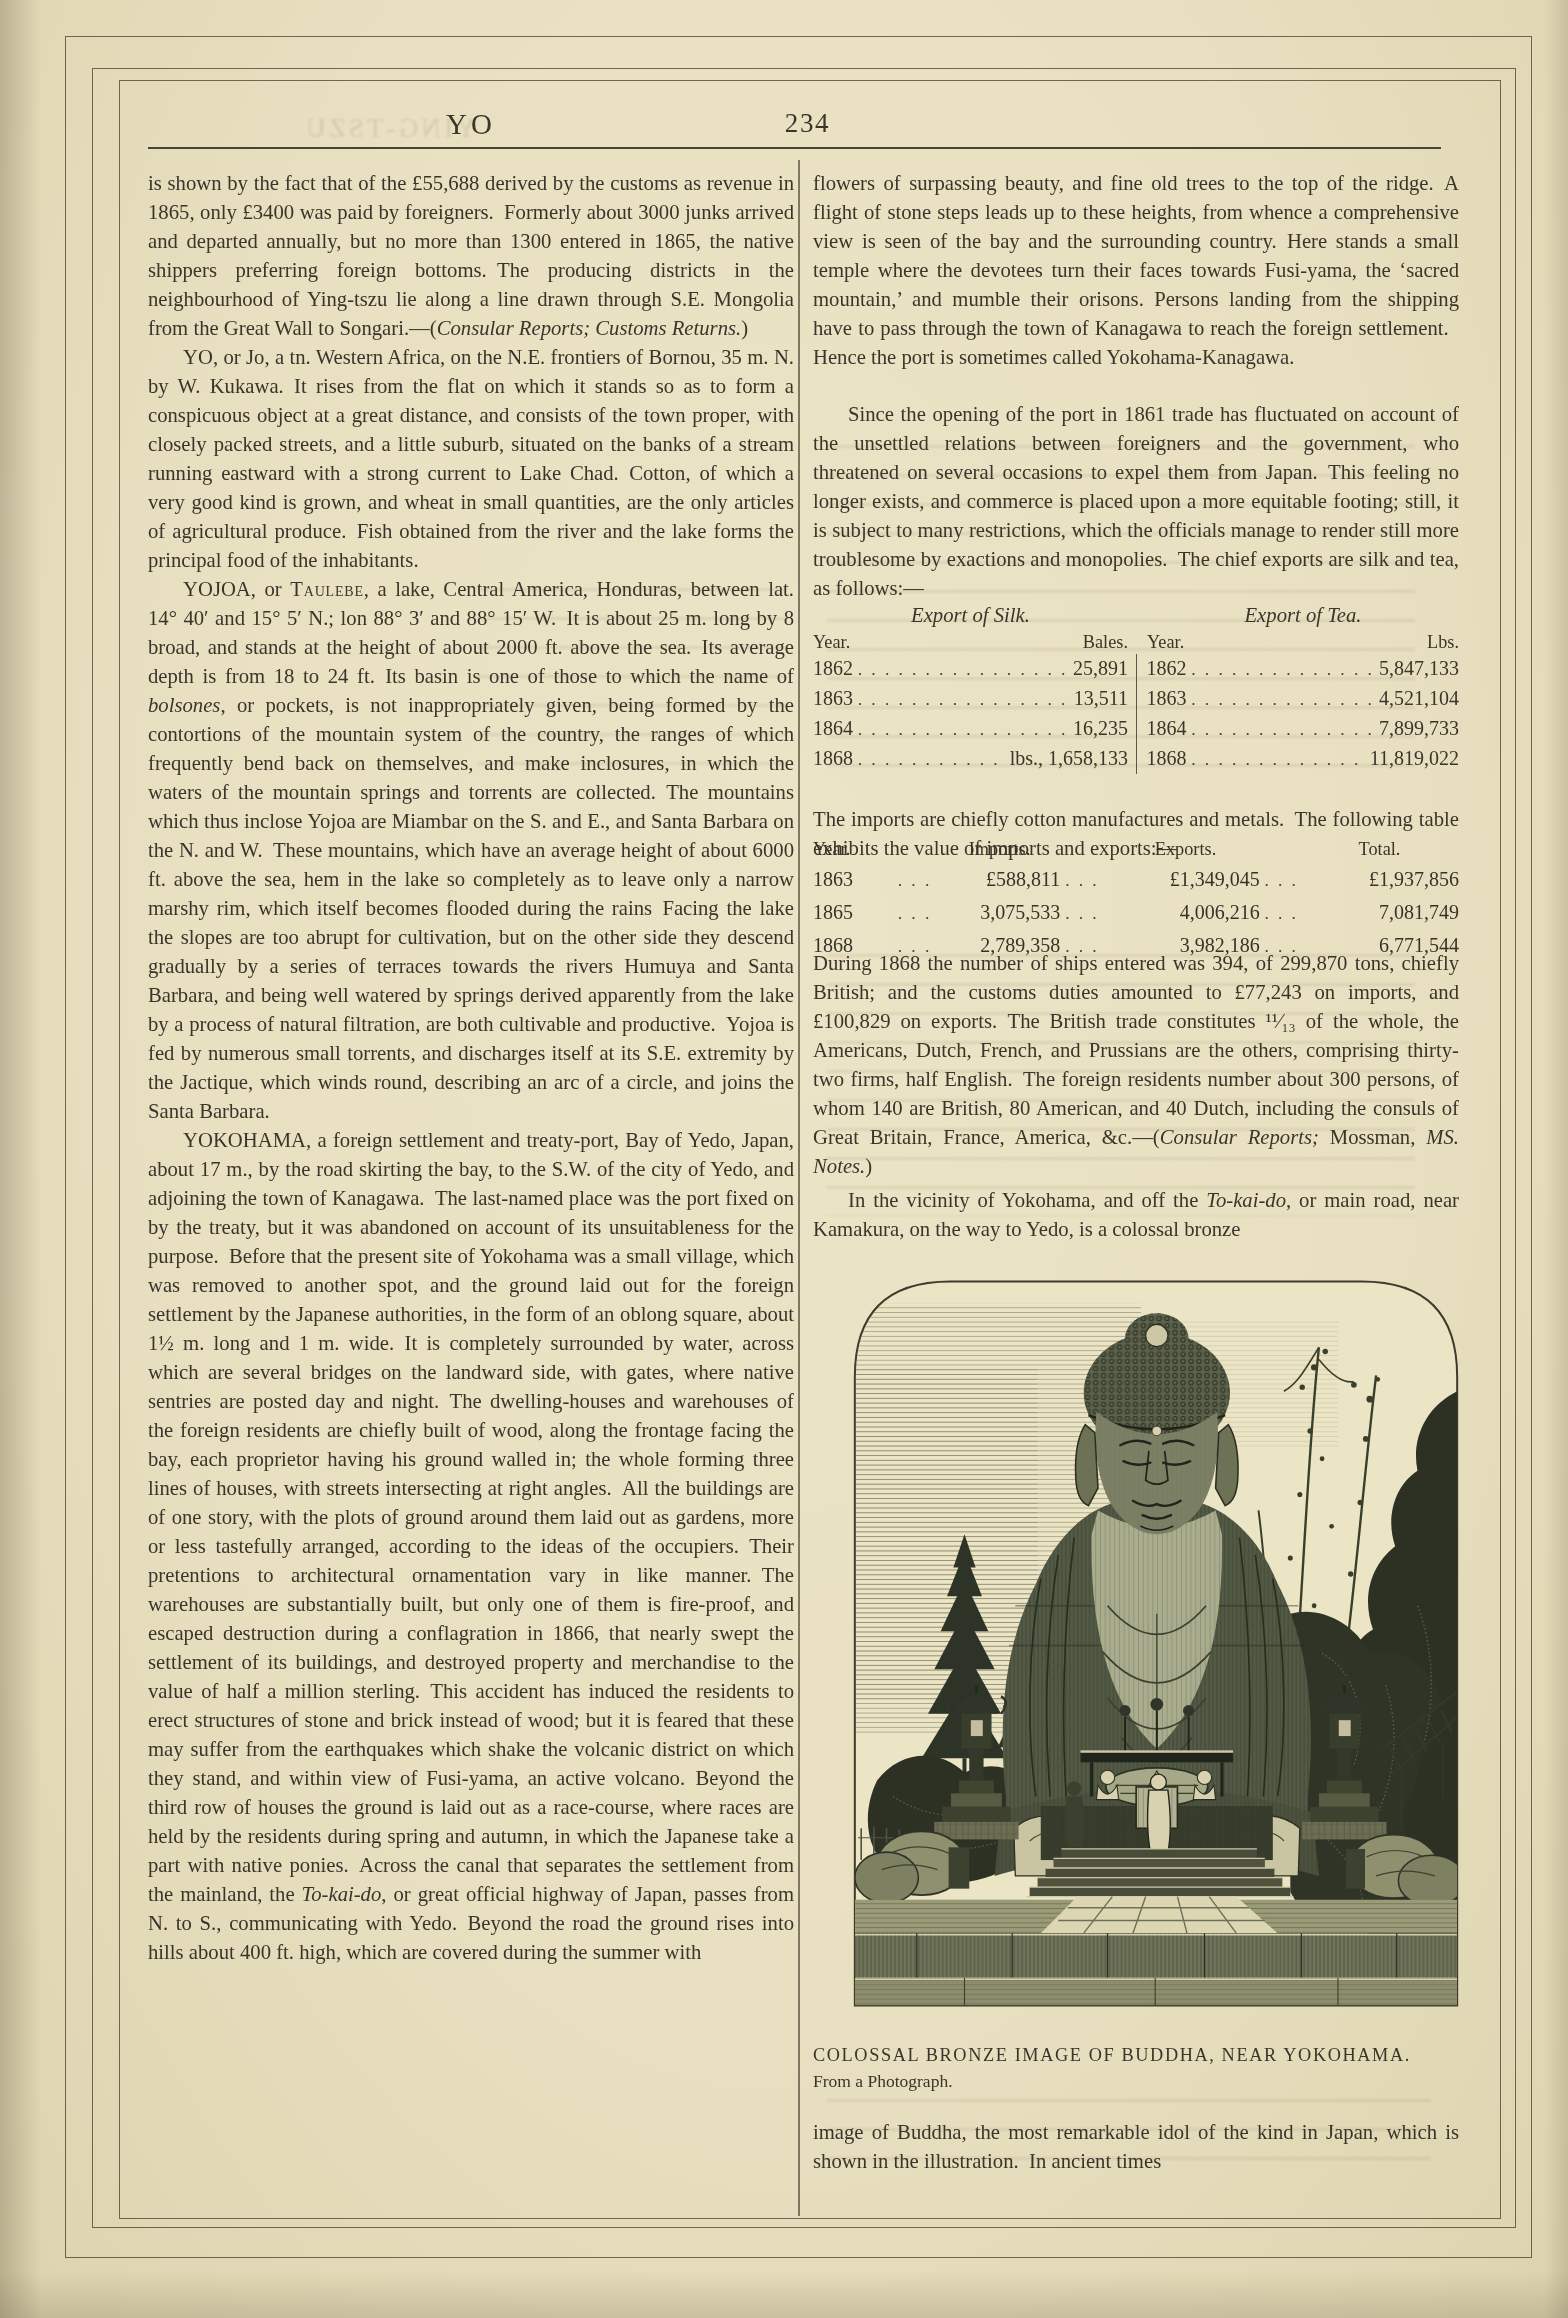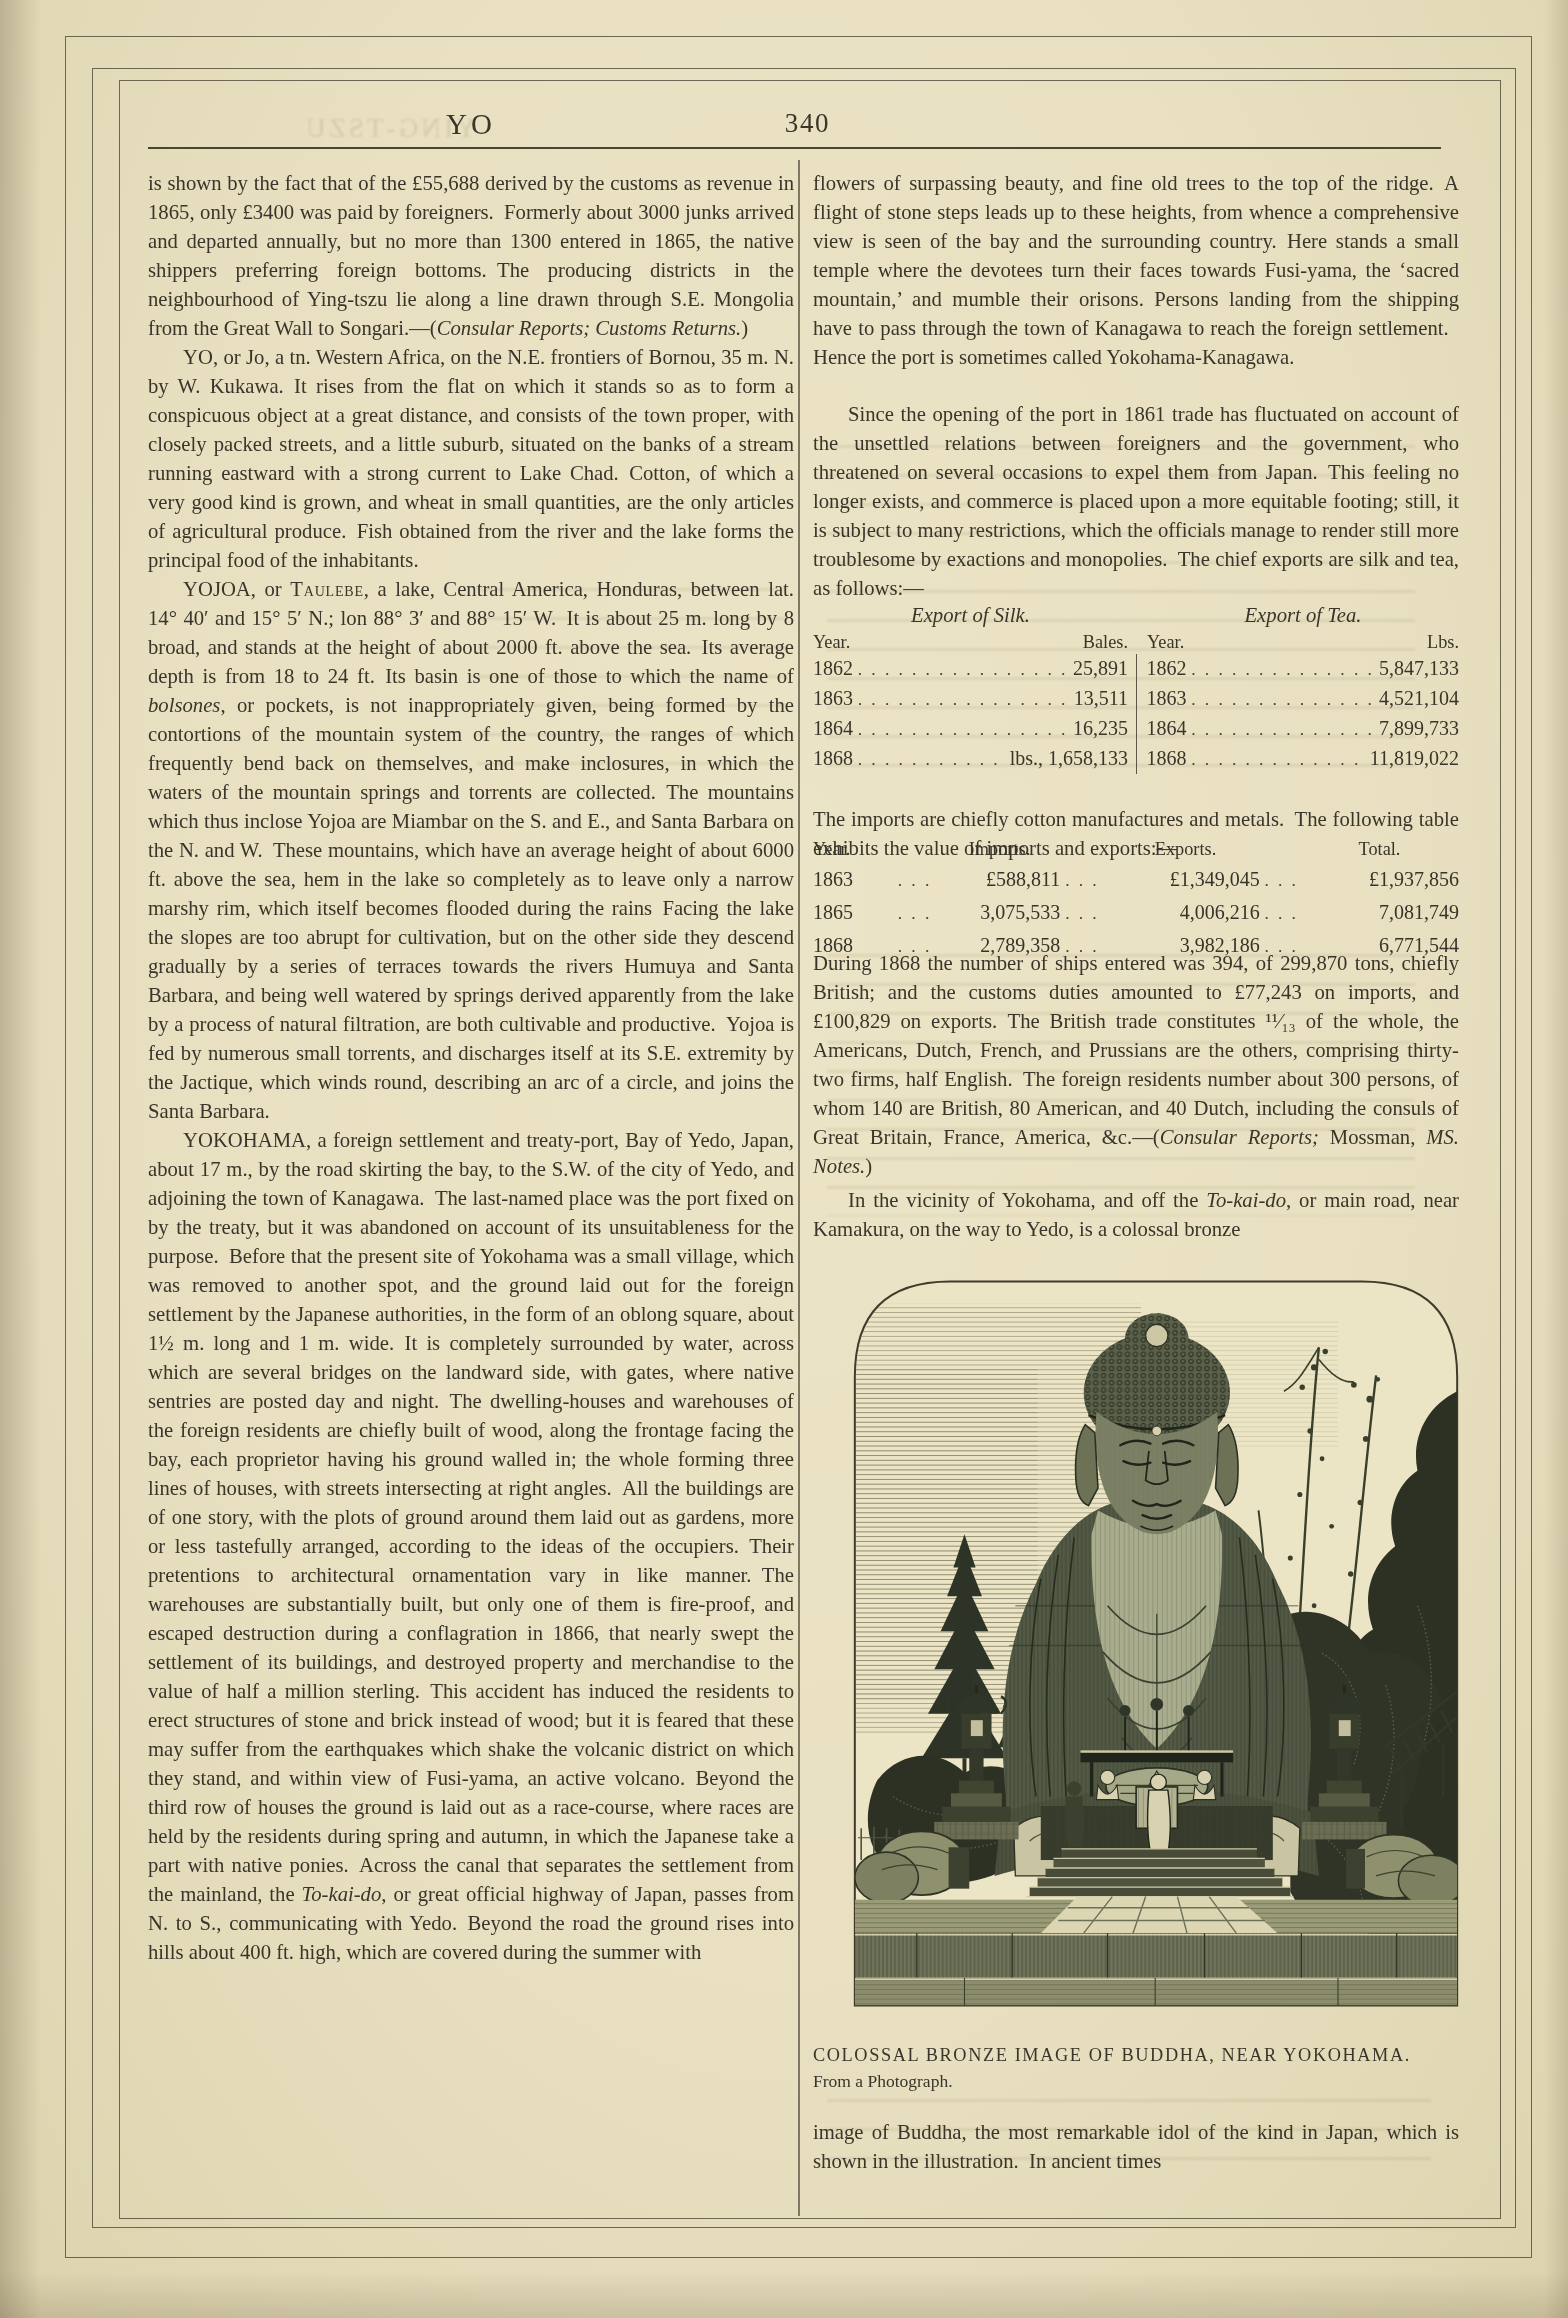--- a/index.html
+++ b/index.html
@@ -82,21 +82,21 @@
   <div class="edge-left"></div>
   <div class="edge-bottom"></div>
   <div class="edge-right"></div>
 
   <div class="frame frame-a"></div>
   <div class="frame frame-b"></div>
   <div class="frame frame-c"></div>
 
   <div class="ghost-head">YING-TSZU</div>
   <div class="rh rh-left">YO</div>
-  <div class="rh rh-num">340</div>
+  <div class="rh rh-num">234</div>
   <div class="header-rule"></div>
   <div class="col-divider"></div>
 
   <div class="ghost" style="left:477px;top:588px;width:310px;height:183px;"></div>
   <div class="ghost" style="left:827px;top:445px;width:588px;height:342px;"></div>
   <div class="ghost" style="left:827px;top:954px;width:588px;height:262px;"></div>
   <div class="ghost" style="left:827px;top:2099px;width:604px;height:87px;"></div>
 
   <div class="col left-col">
     <p>is shown by the fact that of the £55,688 derived by the customs as revenue in 1865, only £3400 was paid by foreigners. Formerly about 3000 junks arrived and departed annually, but no more than 1300 entered in 1865, the native shippers preferring foreign bottoms. The producing districts in the neighbourhood of Ying-tszu lie along a line drawn through S.E. Mongolia from the Great Wall to Songari.—(<i>Consular Reports; Customs Returns.</i>)</p>

